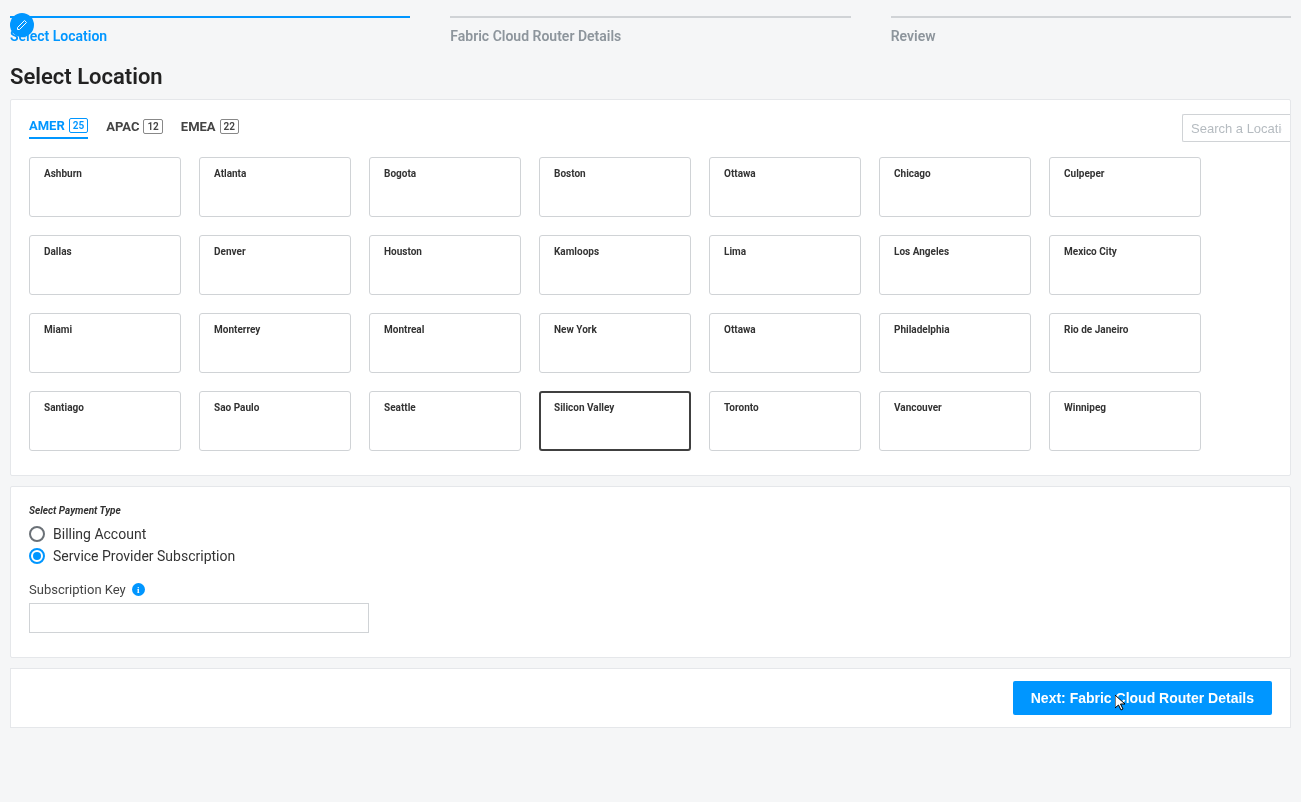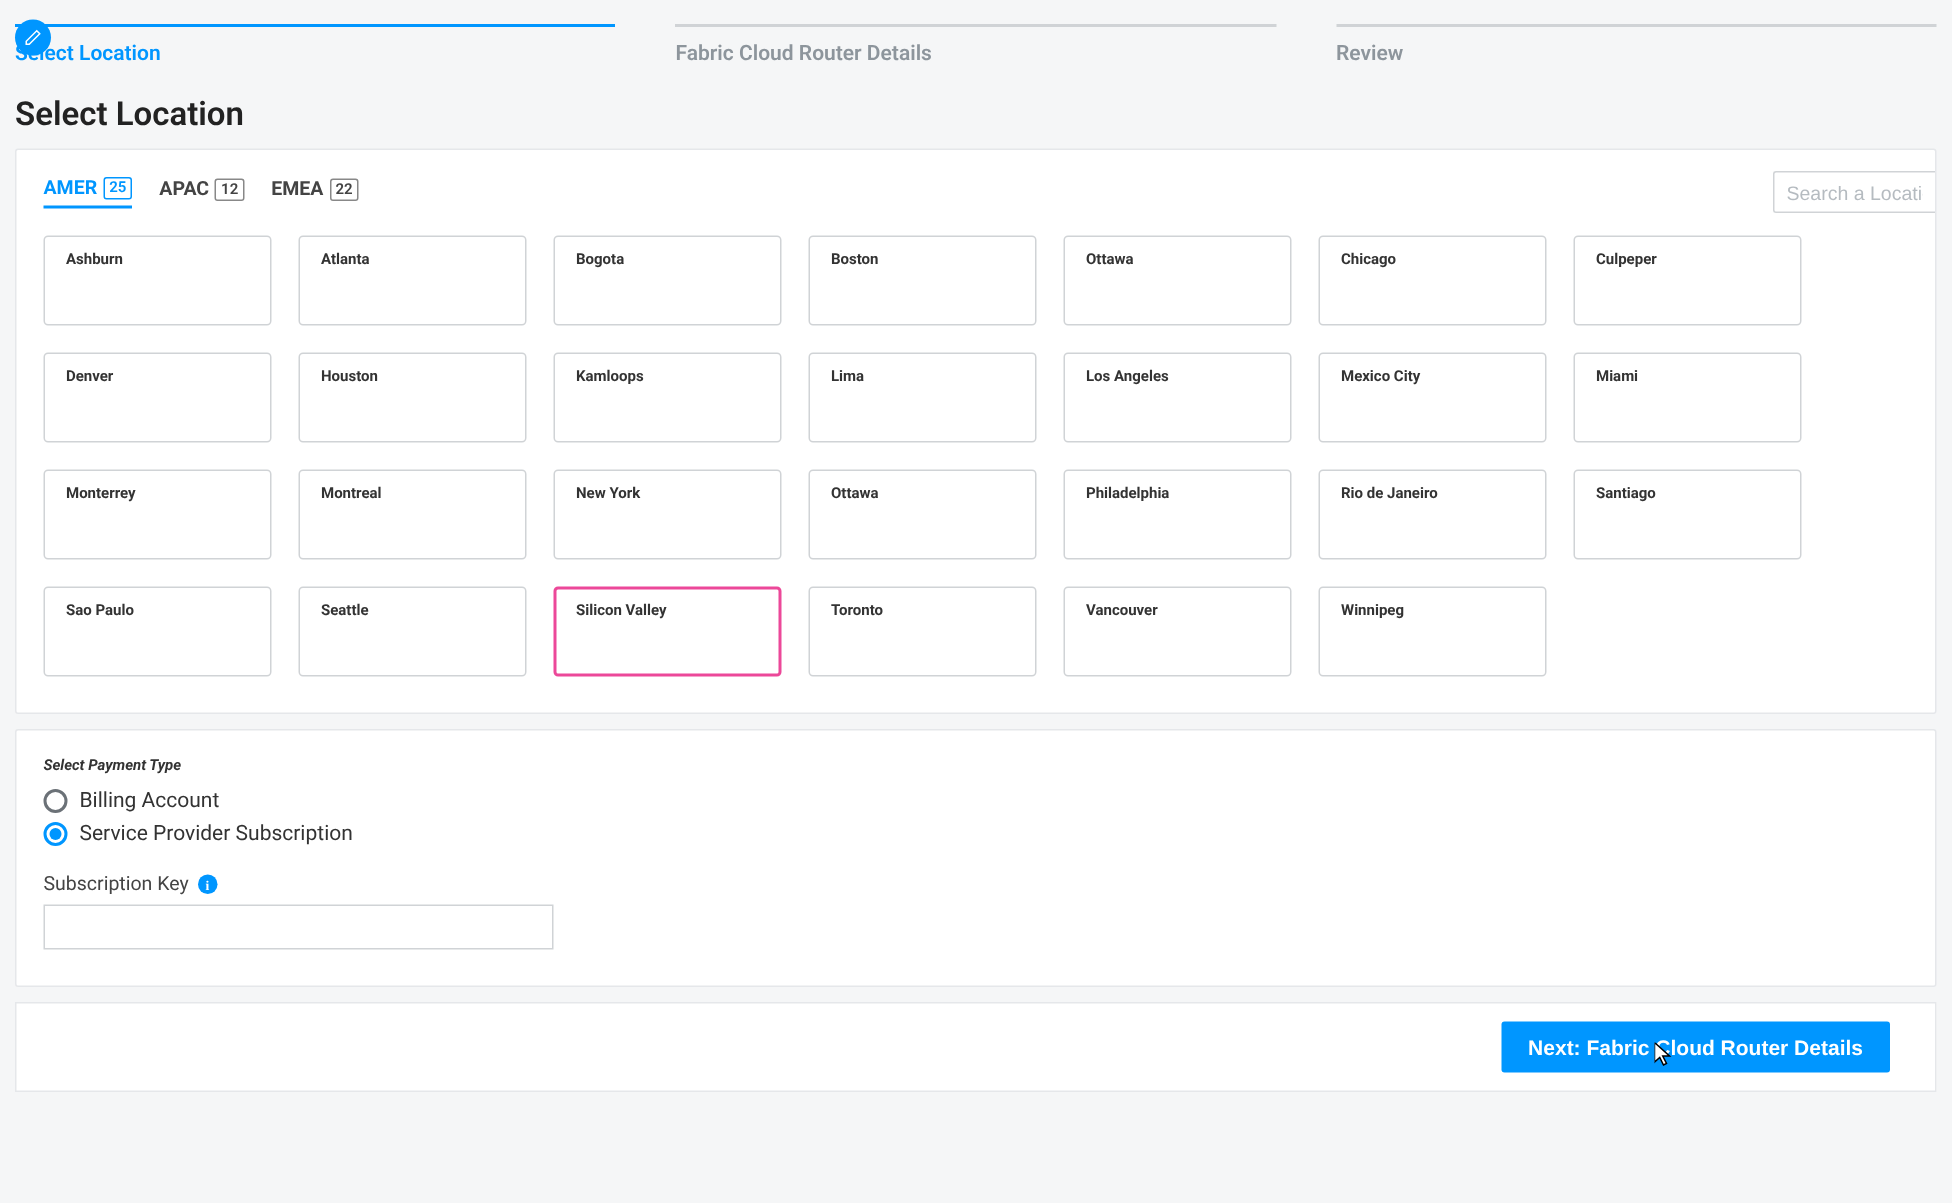--- a/index.html
+++ b/index.html
@@ -127,21 +127,21 @@
     border-radius: 3px;
     padding: 10px 14px;
     font-size: 10px;
     font-weight: 700;
     color: #333;
     cursor: pointer;
     display: flex;
     align-items: flex-start;
   }
   .card.selected {
-    border: 2px solid #ec4899;
+    border: 2px solid #404040;
     padding: 9px 13px;
   }
 
   .section-title {
     font-size: 10px;
     font-weight: 700;
     margin-bottom: 10px;
     font-style: italic;
   }
   .radio-row {
@@ -194,21 +194,21 @@
     height: 30px;
     border: 1px solid #d0d3d6;
     padding: 4px 8px;
     font-size: 13px;
   }
 
   .footer {
     background: #fff;
     border: 1px solid #e5e7ea;
     margin: 0 10px;
-    padding: 12px 30px;
+    padding: 12px 18px;
     display: flex;
     justify-content: flex-end;
   }
   .next-btn {
     background: #0096ff;
     color: #fff;
     border: none;
     padding: 9px 18px;
     font-size: 14px;
     font-weight: 600;
@@ -268,20 +268,21 @@
     <input type="text" placeholder="Search a Location" style="">
   </div>
   <div class="grid" id="grid">
       <div class="card">Ashburn</div>
       <div class="card">Atlanta</div>
       <div class="card">Bogota</div>
       <div class="card">Boston</div>
       <div class="card">Ottawa</div>
       <div class="card">Chicago</div>
       <div class="card">Culpeper</div>
+      <div class="card">Dallas</div>
       <div class="card">Denver</div>
       <div class="card">Houston</div>
       <div class="card">Kamloops</div>
       <div class="card">Lima</div>
       <div class="card">Los Angeles</div>
       <div class="card">Mexico City</div>
       <div class="card">Miami</div>
       <div class="card">Monterrey</div>
       <div class="card">Montreal</div>
       <div class="card">New York</div>

